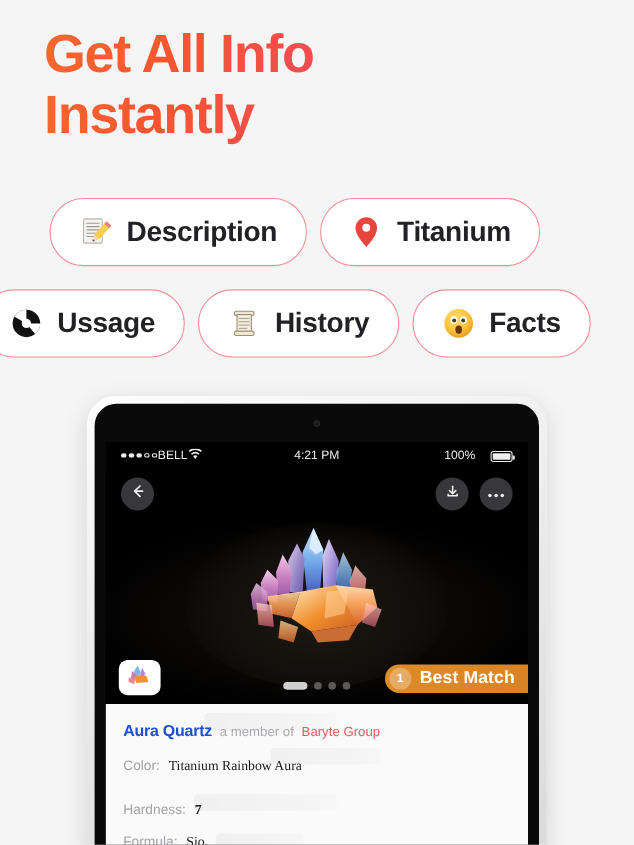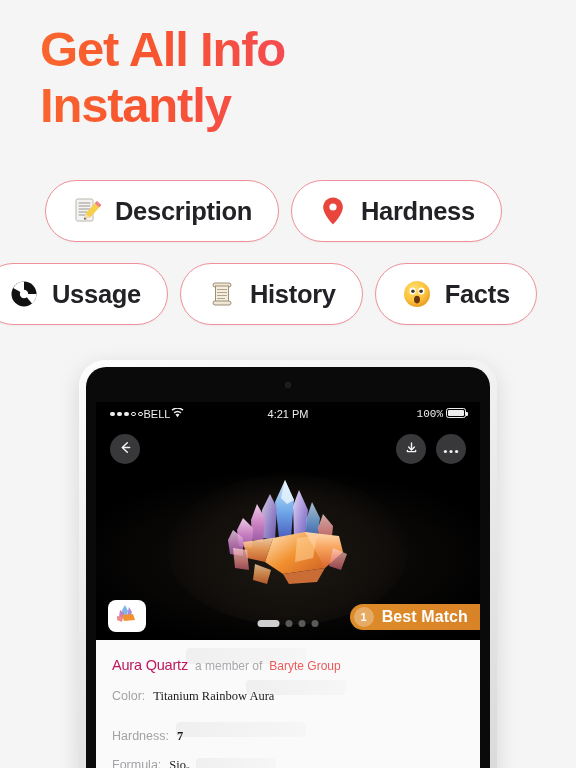--- a/index.html
+++ b/index.html
@@ -105,21 +105,21 @@
     display:flex;align-items:center;
     color:#ededed;
     font-size:11px;
     padding:0 14px;
   }
   .sb-left{display:flex;align-items:center;gap:1px;}
   .sb-dots{display:flex;gap:2.5px;align-items:center;}
   .sb-dots i{width:4.5px;height:4.5px;border-radius:50%;background:#ededed;display:block;}
   .sb-dots i.off{background:transparent;border:1px solid #ededed;box-sizing:border-box;}
   .sb-center{position:absolute;left:0;right:0;text-align:center;font-size:11px;pointer-events:none;}
-  .sb-right{margin-left:auto;display:flex;align-items:flex-start;gap:3px;font-family:Liberation Mono, monospace;}
+  .sb-right{margin-left:auto;display:flex;align-items:flex-end;gap:14px;}
   .bat{
     width:20px;height:10px;border:1px solid #ededed;border-radius:2.5px;
     position:relative;box-sizing:border-box;padding:1px;
   }
   .bat::after{content:"";position:absolute;right:-3px;top:3px;width:1.6px;height:4px;background:#ededed;border-radius:0 1px 1px 0;}
   .bat i{display:block;height:100%;width:100%;background:#ededed;border-radius:1px;}
 
   
   .navbar{
     position:absolute;
@@ -201,21 +201,21 @@
     padding:17px 16px 0 16px;
     box-sizing:border-box;
   }
   .card .shim{
     position:absolute;
     background:linear-gradient(90deg,rgba(0,0,0,.045),rgba(0,0,0,.015));
     border-radius:4px;
     pointer-events:none;
   }
   .title-line{display:flex;align-items:baseline;gap:7px;flex-wrap:nowrap;}
-  .mineral-name{font-size:14.5px;font-weight:normal;color:#be185d;letter-spacing:-.2px;}
+  .mineral-name{font-size:14.5px;font-weight:bold;color:#1d4ed8;letter-spacing:-.2px;}
   .member-of{font-size:12px;color:#a9a9ad;}
   .group-link{font-size:12px;color:#ec5b5b;}
   .row{display:flex;align-items:baseline;gap:8px;}
   .row .k{font-size:12.5px;color:#a3a3a7;}
   .row .v{font-size:12.5px;color:#1a1a1a;font-family:Liberation Serif, serif;}
   .row .v.b{font-weight:bold;}
   #row-color{margin-top:16px;}
   #row-hardness{margin-top:25px;}
   #row-formula{margin-top:14px;}
   sub{font-size:8px;}
@@ -250,21 +250,21 @@
     <span class="chip-label">Description</span>
   </div>
 
   <div class="chip">
     <span class="chip-icon">
       <svg width="26" height="30" viewBox="0 0 26 30">
         <path d="M13 1.5C7.6 1.5 3.2 5.9 3.2 11.3c0 7.4 9.8 17.2 9.8 17.2s9.8-9.8 9.8-17.2C22.8 5.9 18.4 1.5 13 1.5z" fill="#e8453c"></path>
         <circle cx="13" cy="11" r="3.6" fill="#fff"></circle>
       </svg>
     </span>
-    <span class="chip-label">Hardness</span>
+    <span class="chip-label">Titanium</span>
   </div>
 </div>
 
 <div class="chip-row" id="chip-row-2">
 
   <div class="chip">
     <span class="chip-icon">
       <svg width="28" height="28" viewBox="0 0 28 28">
         <circle cx="14" cy="14" r="12.5" fill="#111"></circle>
         <path d="M14 14 L14 1.5 A12.5 12.5 0 0 0 3.2 8 Z" fill="#fff"></path>

